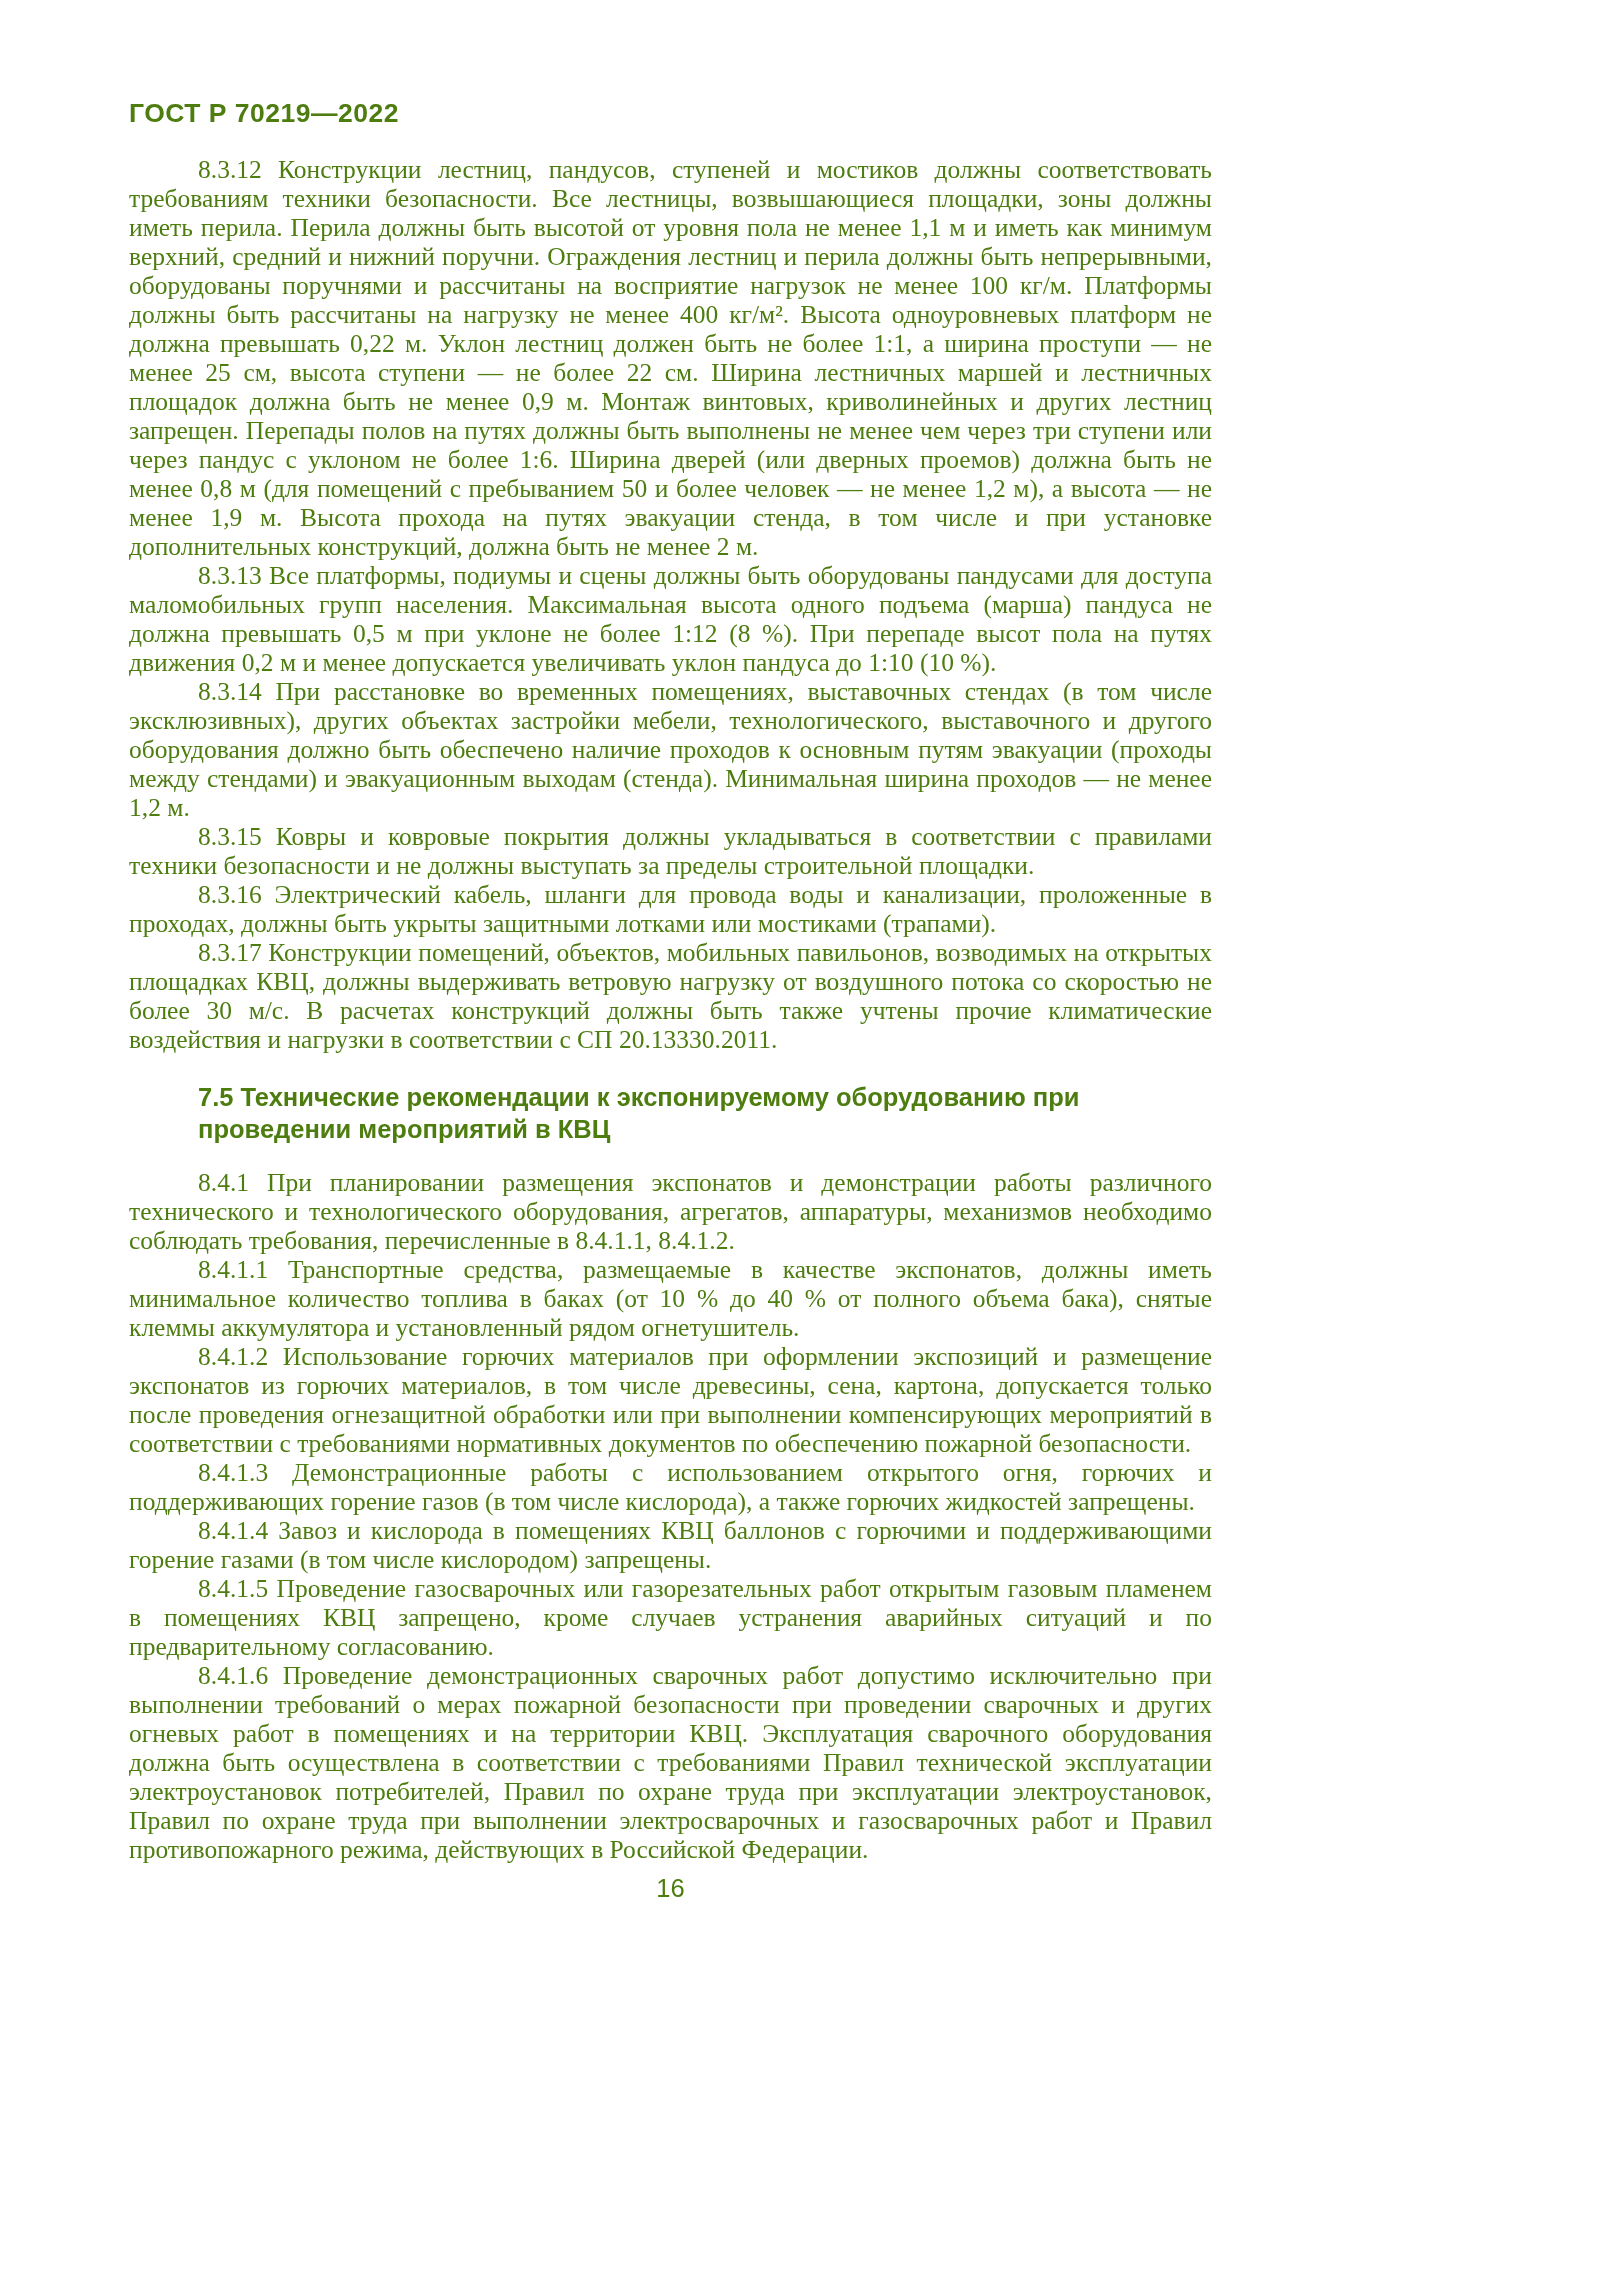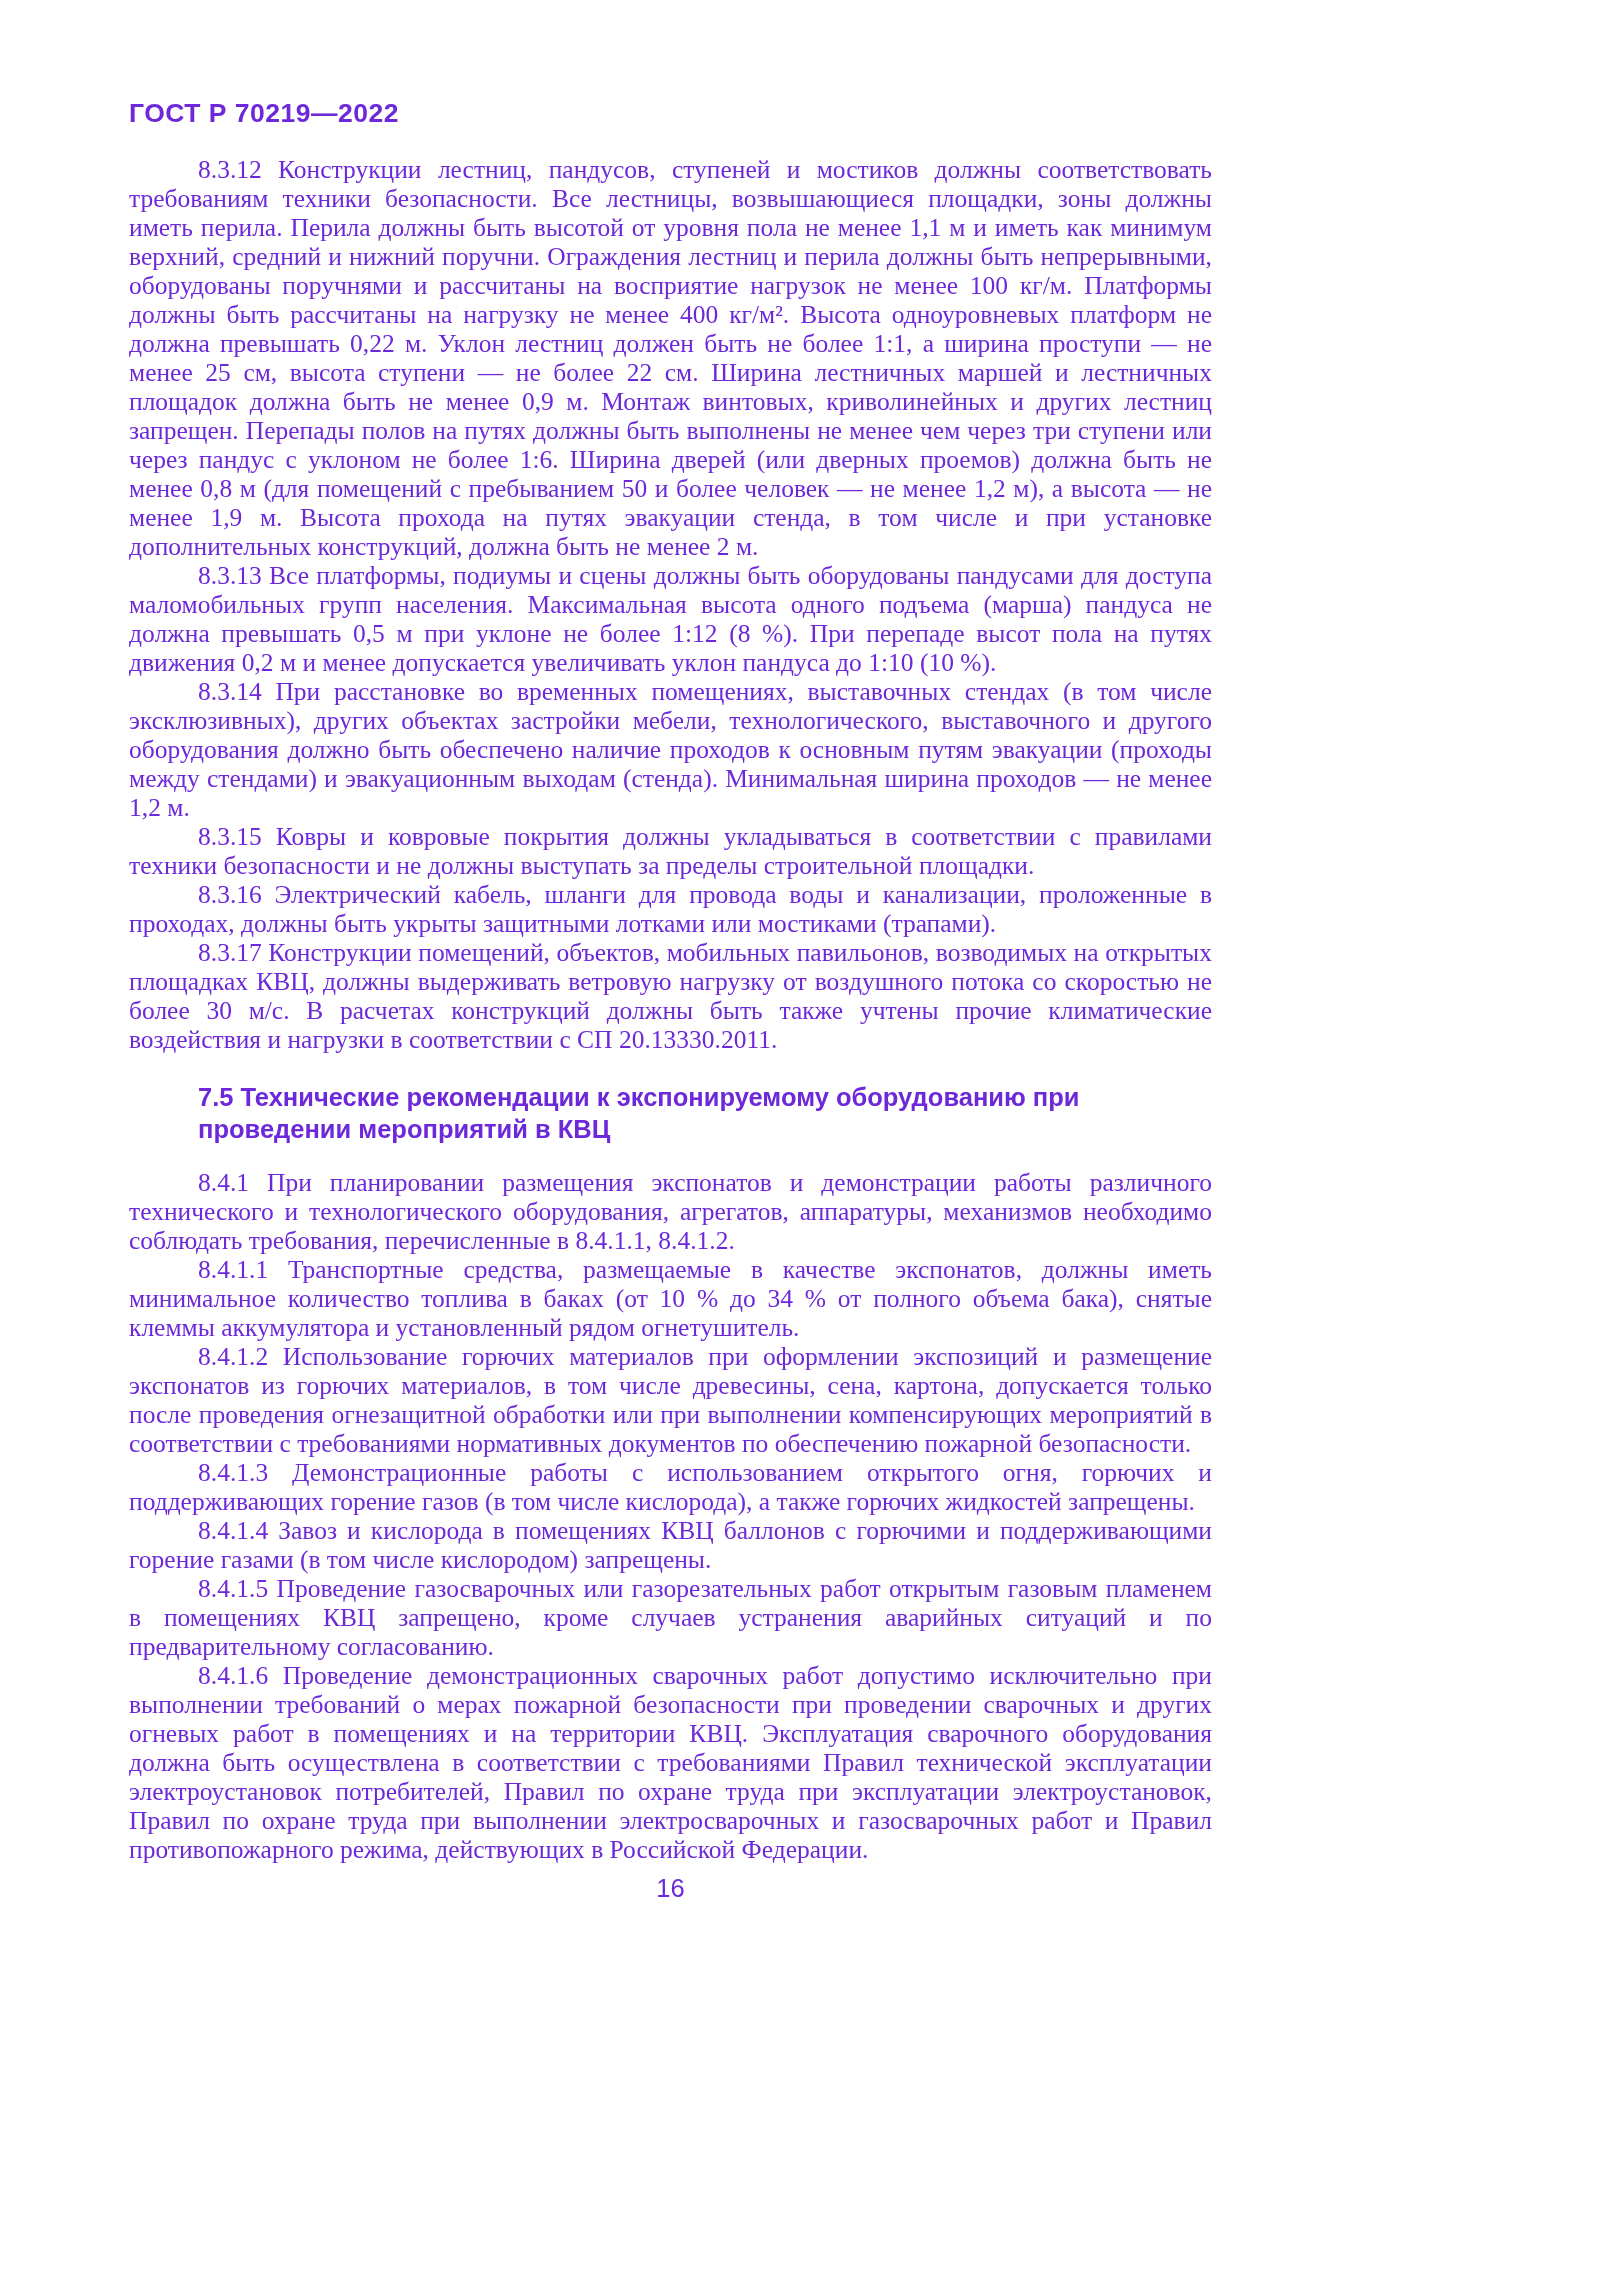--- a/index.html
+++ b/index.html
@@ -8,21 +8,21 @@
     background: #ffffff;
   }
   .page {
     position: relative;
     width: 1339px;
     height: 2293px;
     background: #ffffff;
     box-sizing: border-box;
     padding: 98px 127px 0 129px;
     font-family: "Liberation Sans", sans-serif;
-    color: #6d28d9;
+    color: #4d7c0f;
     overflow: hidden;
   }
   .doc-header {
     font-size: 26.5px;
     font-weight: bold;
     letter-spacing: 0.5px;
     margin-bottom: 25.5px;
   }
   .doc-body {
     font-size: 25.5px;
@@ -61,21 +61,21 @@
 
   <div class="doc-body">
       <p class="text">8.3.12 Конструкции лестниц, пандусов, ступеней и мостиков должны соответствовать требованиям техники безопасности. Все лестницы, возвышающиеся площадки, зоны должны иметь перила. Перила должны быть высотой от уровня пола не менее 1,1 м и иметь как минимум верхний, средний и нижний поручни. Ограждения лестниц и перила должны быть непрерывными, оборудованы поручнями и рассчитаны на восприятие нагрузок не менее 100 кг/м. Платформы должны быть рассчитаны на нагрузку не менее 400 кг/м². Высота одноуровневых платформ не должна превышать 0,22 м. Уклон лестниц должен быть не более 1:1, а ширина проступи — не менее 25 см, высота ступени — не более 22 см. Ширина лестничных маршей и лестничных площадок должна быть не менее 0,9 м. Монтаж винтовых, криволинейных и других лестниц запрещен. Перепады полов на путях должны быть выполнены не менее чем через три ступени или через пандус с уклоном не более 1:6. Ширина дверей (или дверных проемов) должна быть не менее 0,8 м (для помещений с пребыванием 50 и более человек — не менее 1,2 м), а высота — не менее 1,9 м. Высота прохода на путях эвакуации стенда, в том числе и при установке дополнительных конструкций, должна быть не менее 2 м.</p>
       <p class="text">8.3.13 Все платформы, подиумы и сцены должны быть оборудованы пандусами для доступа маломобильных групп населения. Максимальная высота одного подъема (марша) пандуса не должна превышать 0,5 м при уклоне не более 1:12 (8 %). При перепаде высот пола на путях движения 0,2 м и менее допускается увеличивать уклон пандуса до 1:10 (10 %).</p>
       <p class="text">8.3.14 При расстановке во временных помещениях, выставочных стендах (в том числе эксклюзивных), других объектах застройки мебели, технологического, выставочного и другого оборудования должно быть обеспечено наличие проходов к основным путям эвакуации (проходы между стендами) и эвакуационным выходам (стенда). Минимальная ширина проходов — не менее 1,2 м.</p>
       <p class="text">8.3.15 Ковры и ковровые покрытия должны укладываться в соответствии с правилами техники безопасности и не должны выступать за пределы строительной площадки.</p>
       <p class="text">8.3.16 Электрический кабель, шланги для провода воды и канализации, проложенные в проходах, должны быть укрыты защитными лотками или мостиками (трапами).</p>
       <p class="text">8.3.17 Конструкции помещений, объектов, мобильных павильонов, возводимых на открытых площадках КВЦ, должны выдерживать ветровую нагрузку от воздушного потока со скоростью не более 30 м/с. В расчетах конструкций должны быть также учтены прочие климатические воздействия и нагрузки в соответствии с СП 20.13330.2011.</p>
       <p class="heading">7.5 Технические рекомендации к экспонируемому оборудованию при проведении мероприятий в КВЦ</p>
       <p class="text">8.4.1 При планировании размещения экспонатов и демонстрации работы различного технического и технологического оборудования, агрегатов, аппаратуры, механизмов необходимо соблюдать требования, перечисленные в 8.4.1.1, 8.4.1.2.</p>
-      <p class="text">8.4.1.1 Транспортные средства, размещаемые в качестве экспонатов, должны иметь минимальное количество топлива в баках (от 10 % до 34 % от полного объема бака), снятые клеммы аккумулятора и установленный рядом огнетушитель.</p>
+      <p class="text">8.4.1.1 Транспортные средства, размещаемые в качестве экспонатов, должны иметь минимальное количество топлива в баках (от 10 % до 40 % от полного объема бака), снятые клеммы аккумулятора и установленный рядом огнетушитель.</p>
       <p class="text">8.4.1.2 Использование горючих материалов при оформлении экспозиций и размещение экспонатов из горючих материалов, в том числе древесины, сена, картона, допускается только после проведения огнезащитной обработки или при выполнении компенсирующих мероприятий в соответствии с требованиями нормативных документов по обеспечению пожарной безопасности.</p>
       <p class="text">8.4.1.3 Демонстрационные работы с использованием открытого огня, горючих и поддерживающих горение газов (в том числе кислорода), а также горючих жидкостей запрещены.</p>
       <p class="text">8.4.1.4 Завоз и кислорода в помещениях КВЦ баллонов с горючими и поддерживающими горение газами (в том числе кислородом) запрещены.</p>
       <p class="text">8.4.1.5 Проведение газосварочных или газорезательных работ открытым газовым пламенем в помещениях КВЦ запрещено, кроме случаев устранения аварийных ситуаций и по предварительному согласованию.</p>
       <p class="text">8.4.1.6 Проведение демонстрационных сварочных работ допустимо исключительно при выполнении требований о мерах пожарной безопасности при проведении сварочных и других огневых работ в помещениях и на территории КВЦ. Эксплуатация сварочного оборудования должна быть осуществлена в соответствии с требованиями Правил технической эксплуатации электроустановок потребителей, Правил по охране труда при эксплуатации электроустановок, Правил по охране труда при выполнении электросварочных и газосварочных работ и Правил противопожарного режима, действующих в Российской Федерации.</p>
     </div>
 
   <div class="page-number">16</div>
 </div>
 

